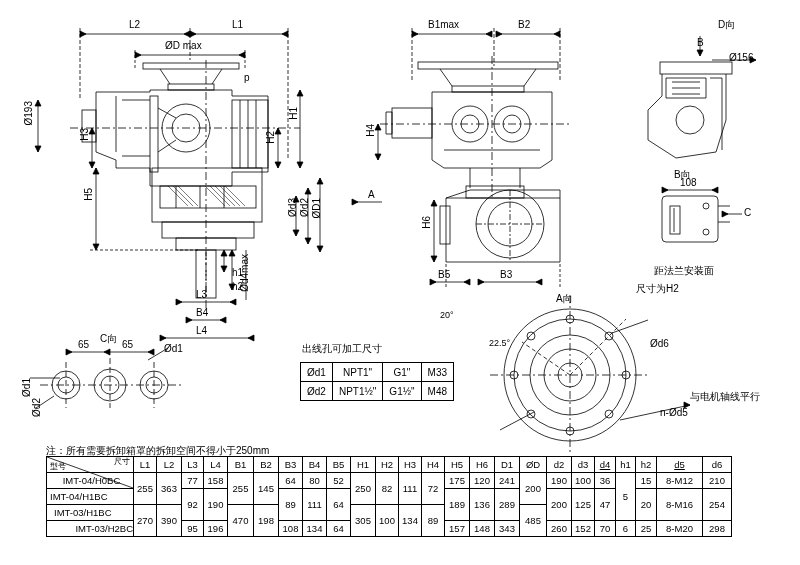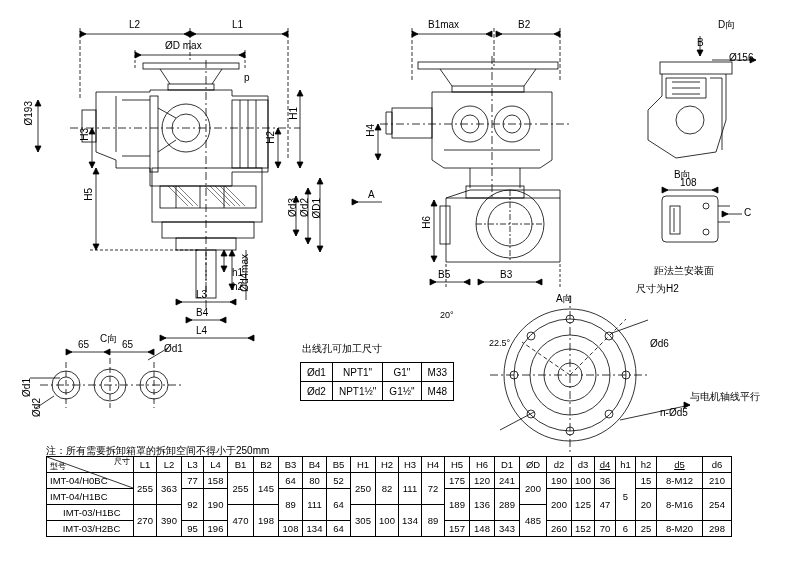--- a/index.html
+++ b/index.html
@@ -353,21 +353,21 @@
         <th style="width:19px;">h1</th>
         <th style="width:20px;">h2</th>
         <th style="width:45px;text-decoration:underline;">d5</th>
         <th style="width:28px;">d6</th>
       </tr>
 
     </thead>
     <tbody>
 
       <tr>
-        <td style="text-align:left;padding-left:3px;">IMT-04/H0BC</td>
+        <td style="text-align:center;padding-left:3px;">IMT-04/H0BC</td>
         <td rowspan="2">255</td>
         <td rowspan="2">363</td>
         <td>77</td>
         <td>158</td>
         <td rowspan="2">255</td>
         <td rowspan="2">145</td>
         <td>64</td>
         <td>80</td>
         <td>52</td>
         <td rowspan="2">250</td>
@@ -399,34 +399,34 @@
         <td rowspan="2">289</td>
         <td rowspan="2">200</td>
         <td rowspan="2">125</td>
         <td rowspan="2">47</td>
         <td rowspan="2">20</td>
         <td rowspan="2">8-M16</td>
         <td rowspan="2">254</td>
       </tr>
 
       <tr>
-        <td style="text-align:left;padding-left:16px;">IMT-03/H1BC</td>
+        <td style="text-align:left;padding-left:7px;">IMT-03/H1BC</td>
         <td rowspan="2">270</td>
         <td rowspan="2">390</td>
         <td rowspan="2">470</td>
         <td rowspan="2">198</td>
         <td rowspan="2">305</td>
         <td rowspan="2">100</td>
         <td rowspan="2">134</td>
         <td rowspan="2">89</td>
         <td rowspan="2">485</td>
       </tr>
 
       <tr>
-        <td style="text-align:center;padding-left:3px;">IMT-03/H2BC</td>
+        <td style="text-align:right;padding-left:3px;">IMT-03/H2BC</td>
         <td>95</td>
         <td>196</td>
         <td>108</td>
         <td>134</td>
         <td>64</td>
         <td>157</td>
         <td>148</td>
         <td>343</td>
         <td>260</td>
         <td>152</td>

